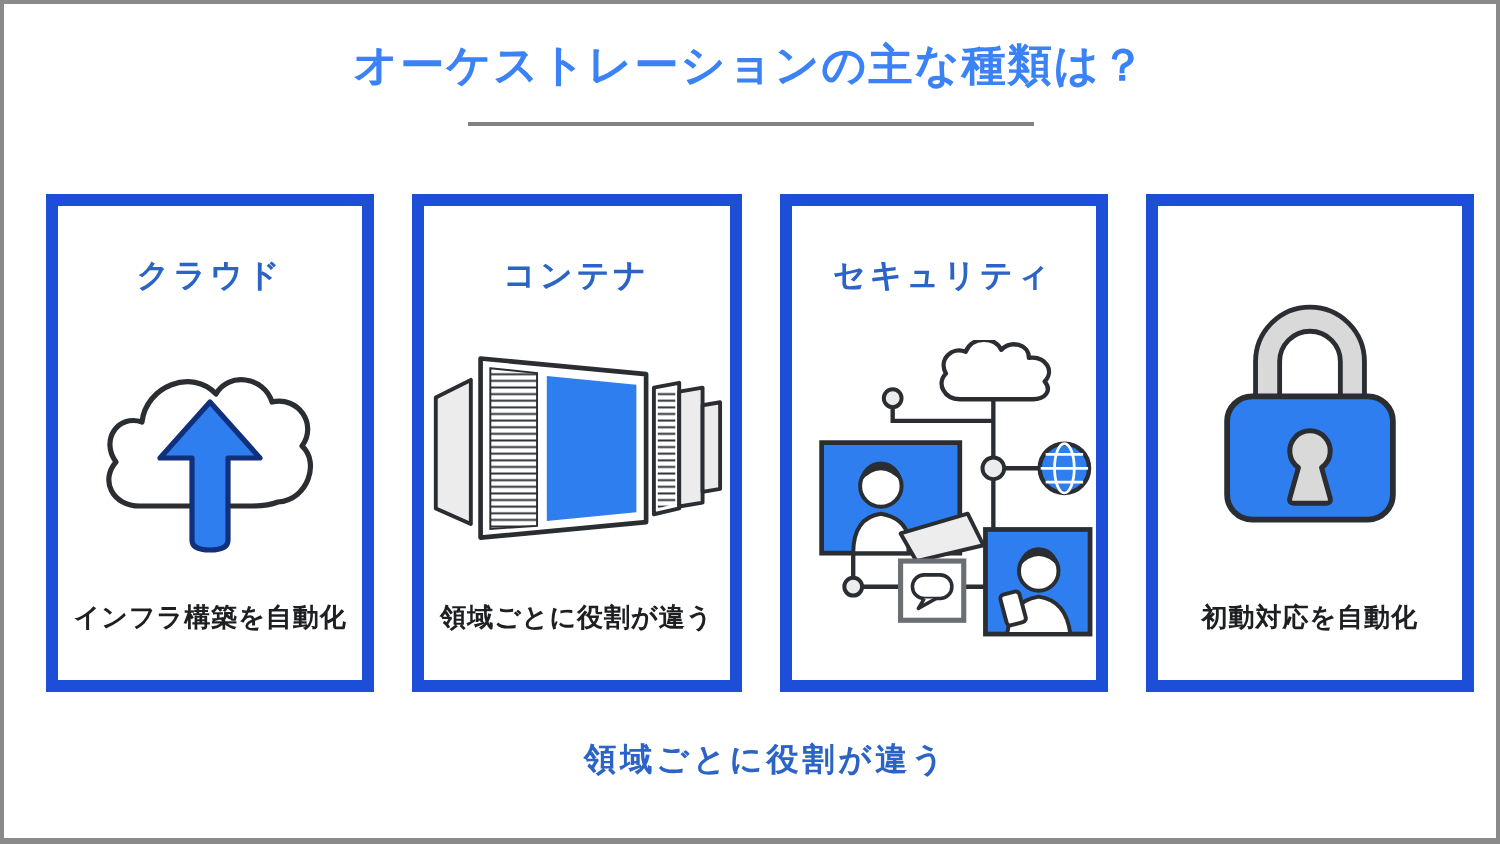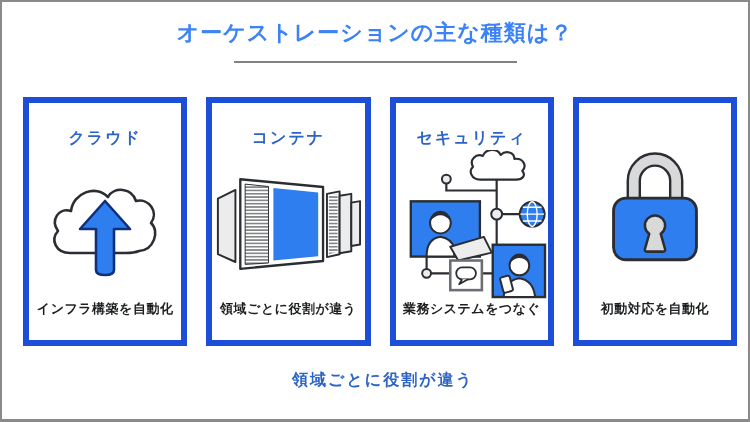--- a/index.html
+++ b/index.html
@@ -107,21 +107,20 @@
           <rect x="60" y="119" width="20" height="12" rx="6" fill="#ffffff" stroke="#2a2d31" stroke-width="1.8"></rect>
           <path d="M66 131 L63 136 L72 131" fill="#ffffff" stroke="#2a2d31" stroke-width="1.8" stroke-linejoin="round"></path>
 
           <rect x="97" y="96" width="53" height="53" fill="#2e7ef0" stroke="#2a2d31" stroke-width="2.4"></rect>
           <path d="M108 149 Q110 132 124 130 Q138 132 140 149 Z" fill="#ffffff" stroke="#2a2d31" stroke-width="2"></path>
           <circle cx="124" cy="117" r="10" fill="#ffffff" stroke="#2a2d31" stroke-width="2"></circle>
           <path d="M114 115 A10 10 0 0 1 134 115 Q124 104 114 115 Z" fill="#2a2d31"></path>
           <rect x="106" y="128" width="10" height="16" rx="2" transform="rotate(-15 111 136)" fill="#ffffff" stroke="#2a2d31" stroke-width="2"></rect>
         </svg>
       </div>
-      <div class="card-caption">業務システムをつなぐ</div>
     </div>
 
     <div class="card">
       <div class="icon-wrap">
         <svg width="106" height="126" viewBox="0 0 110 128">
           <path d="M33 64 V42 A22 22 0 0 1 77 42 V64" fill="none" stroke="#2a2d31" stroke-width="15" stroke-linecap="butt"></path>
           <path d="M33 64 V42 A22 22 0 0 1 77 42 V64" fill="none" stroke="#d9d9d9" stroke-width="10" stroke-linecap="butt"></path>
           <rect x="12" y="60" width="86" height="64" rx="13" fill="#2e7ef0" stroke="#2a2d31" stroke-width="3"></rect>
           <path d="M49 97 L44.5 113 Q44 115.5 46.5 115.5 H63.5 Q66 115.5 65.5 113 L61 97 A10.5 10.5 0 1 0 49 97 Z" fill="#d9d9d9" stroke="#2a2d31" stroke-width="2.6" stroke-linejoin="round"></path>
         </svg>

